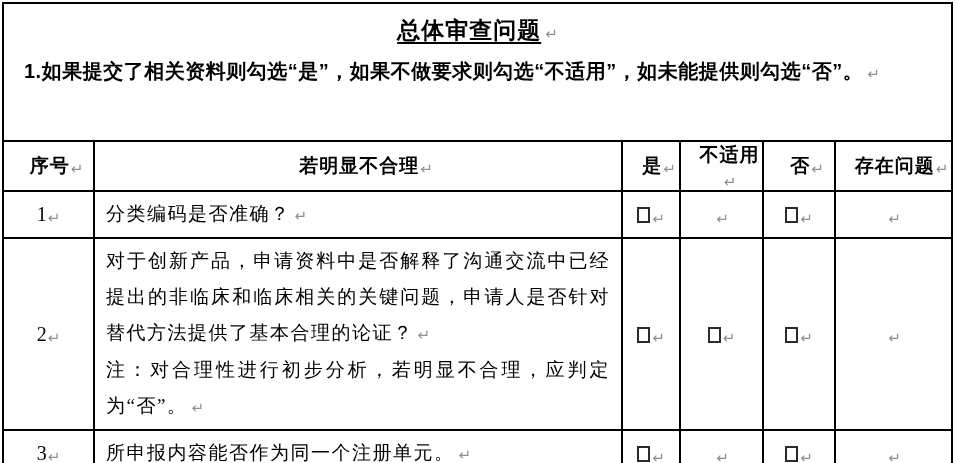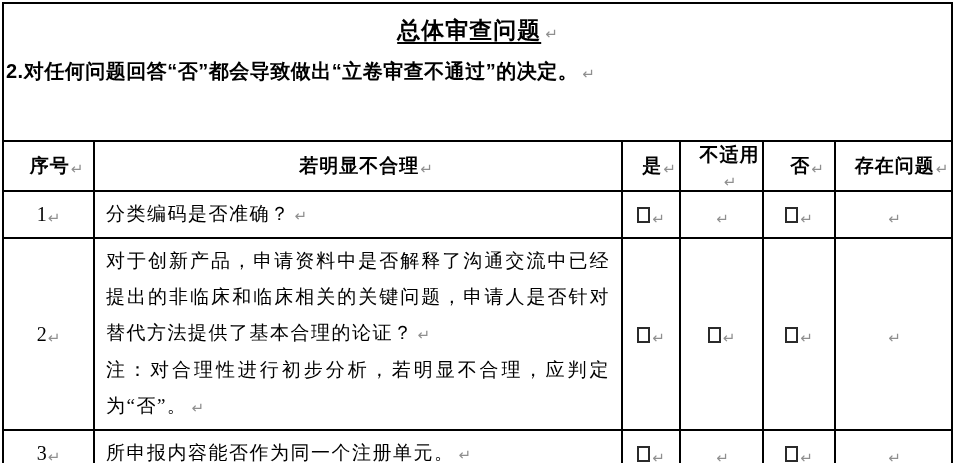--- a/index.html
+++ b/index.html
@@ -15,21 +15,21 @@
   }
   .doc-box {
     position: absolute;
     left: 2px;
     top: 2px;
     width: 951px;
     height: 500px; 
     border: 2px solid #000;
   }
   
-  .top-section { height: 136px; padding: 0 2px; overflow: hidden; }
+  .top-section { height: 136px; padding: 0 20px; overflow: hidden; }
   .doc-title {
     margin-top: 11px;
     text-align: center;
     font-size: 23px;
     font-weight: bold;
     letter-spacing: 1px;
   }
   .doc-title .title-text {
     text-decoration: underline;
     text-underline-offset: 4px;
@@ -111,21 +111,21 @@
 
 <div class="screen">
   <div class="doc-box">
 
     <div class="top-section">
       <div class="doc-title">
         <span class="title-text">总体审查问题</span><span class="mark">↵</span>
       </div>
       <div class="instructions">
         <div class="instruction-line">
-          <span>2.对任何问题回答“否”都会导致做出“立卷审查不通过”的决定。</span><span class="mark">↵</span>
+          <span>1.如果提交了相关资料则勾选“是”，如果不做要求则勾选“不适用”，如未能提供则勾选“否”。</span><span class="mark">↵</span>
         </div>
       </div>
     </div>
 
     <table class="review-table">
       <colgroup>
         <col style="width:90px">
         <col>
         <col style="width:58px">
         <col style="width:83px">

